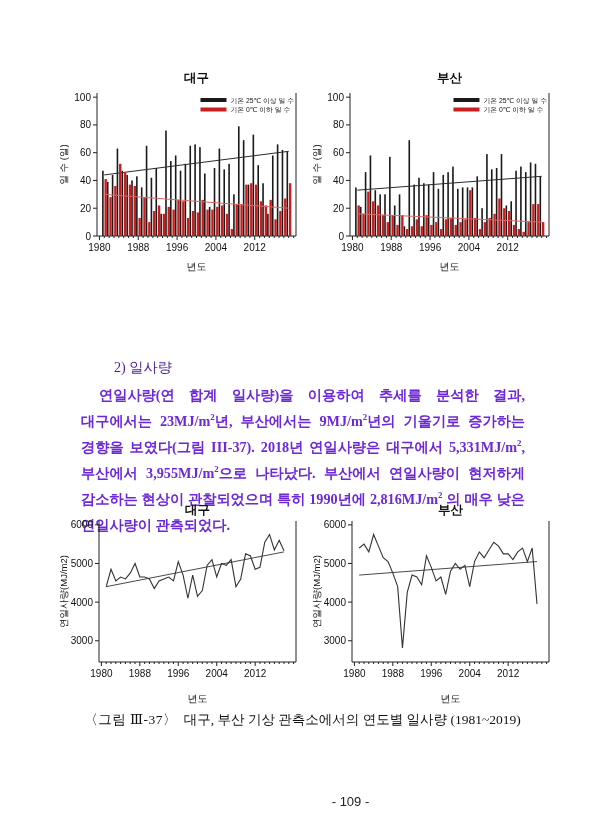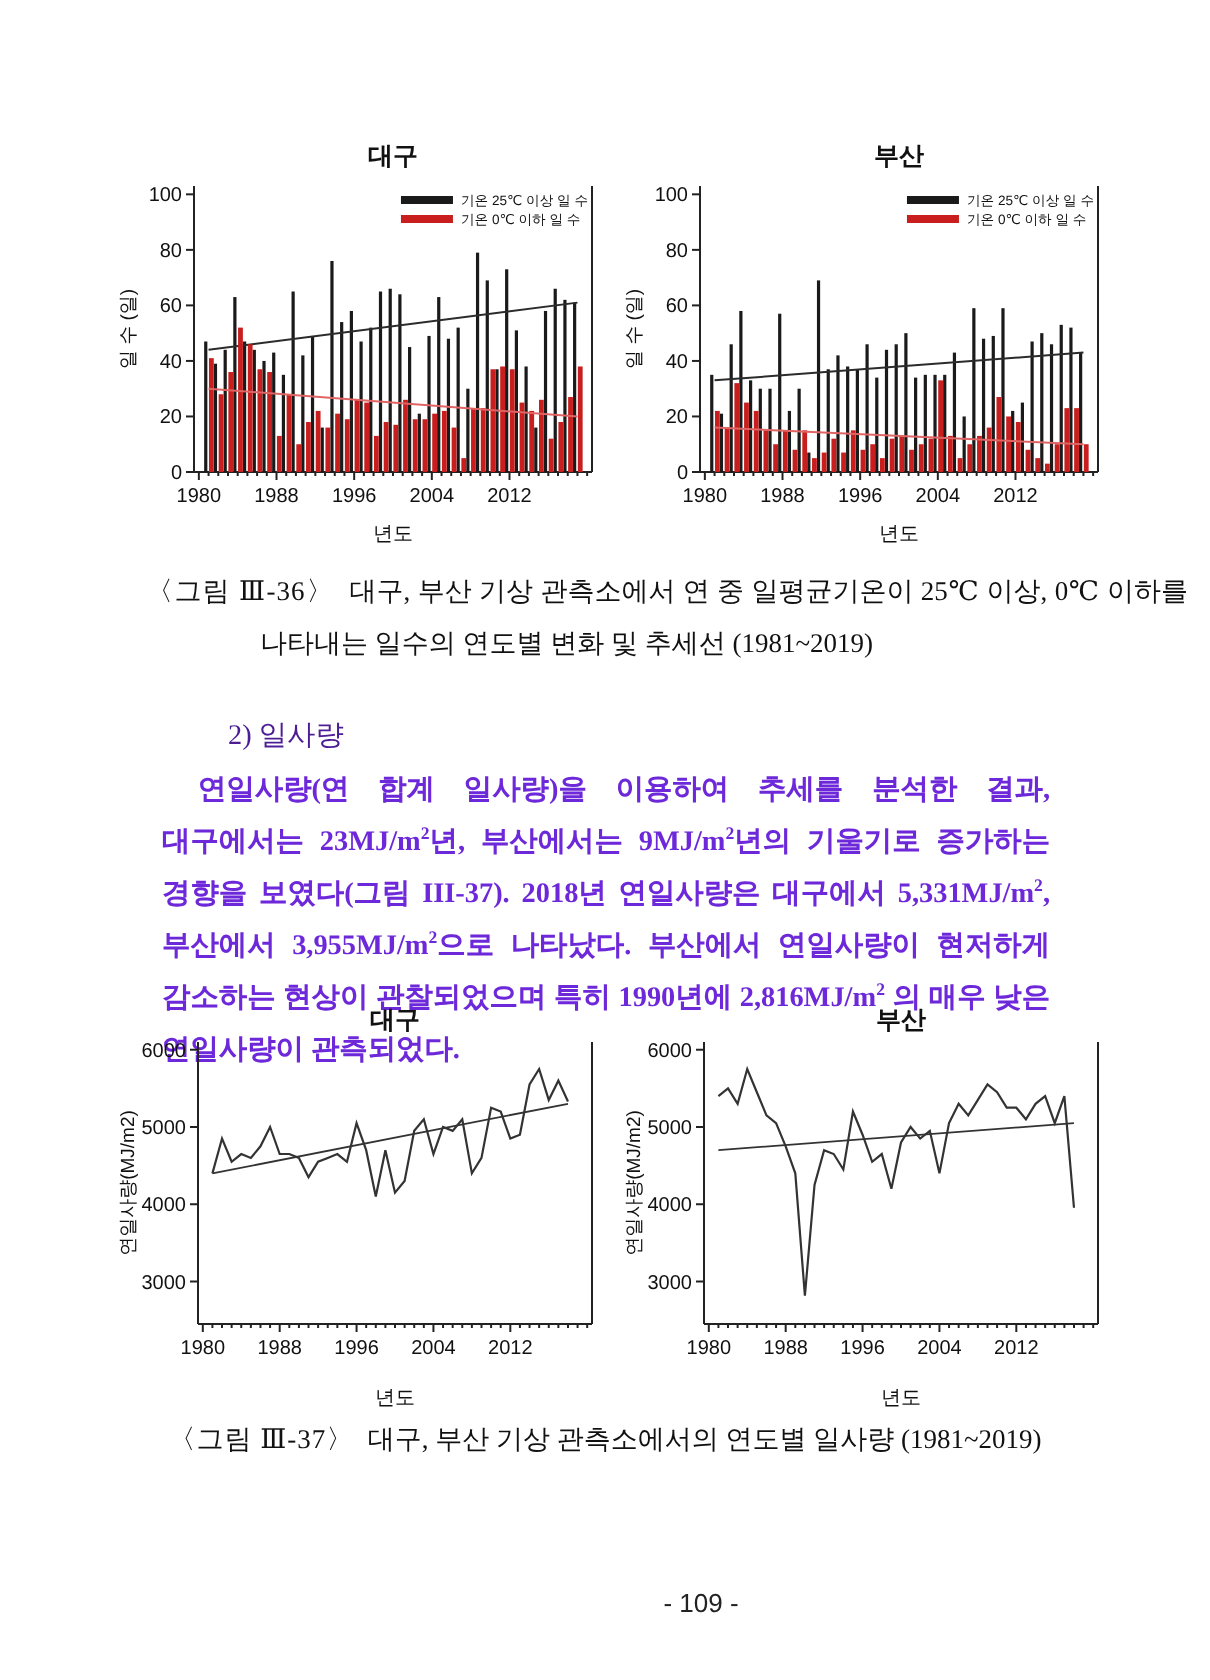--- a/index.html
+++ b/index.html
@@ -364,21 +364,20 @@
             <g>
               <line x1="143.48000000000002" y1="31" x2="169.48000000000002" y2="31" stroke="#1a1a1a" stroke-width="4"></line>
               <text x="173.48000000000002" y="33.5" font-size="6.8" fill="#111">기온 25℃ 이상 일 수</text>
               <line x1="143.48000000000002" y1="40.5" x2="169.48000000000002" y2="40.5" stroke="#c81e1e" stroke-width="4"></line>
               <text x="173.48000000000002" y="43" font-size="6.8" fill="#111">기온 0℃ 이하 일 수</text>
             </g>
           </svg></div>
     </div>
   </figure>
 
-  <div class="caption caption-36"><span class="cap-prefix">〈그림 Ⅲ-36〉</span>&nbsp;&nbsp;<span>대구, 부산 기상 관측소에서 연 중 일평균기온이 25℃ 이상, 0℃ 이하를 나타내는 일수의 연도별 변화 및 추세선 (1981~2019)</span></div>
 
   <h3 class="section-heading">2) 일사량</h3>
 
   <p class="body-paragraph" id="body-paragraph">연일사량(연 합계 일사량)을 이용하여 추세를 분석한 결과, 대구에서는 23MJ/m<sup>2</sup>년, 부산에서는 9MJ/m<sup>2</sup>년의 기울기로 증가하는 경향을 보였다(그림 III-37). 2018년 연일사량은 대구에서 5,331MJ/m<sup>2</sup>, 부산에서 3,955MJ/m<sup>2</sup>으로 나타났다. 부산에서 연일사량이 현저하게 감소하는 현상이 관찰되었으며 특히 1990년에 2,816MJ/m<sup>2</sup> 의 매우 낮은 연일사량이 관측되었다.</p>
 
   <figure class="fig-block fig37" style="margin:0">
     <div class="charts-row">
       <div class="chart-box"><svg viewBox="0 0 245 205" width="245" height="205">
             <text x="140.5" y="13" text-anchor="middle" font-size="12.5" font-weight="600" fill="#111">대구</text>
             <g stroke="#222" stroke-width="1">

